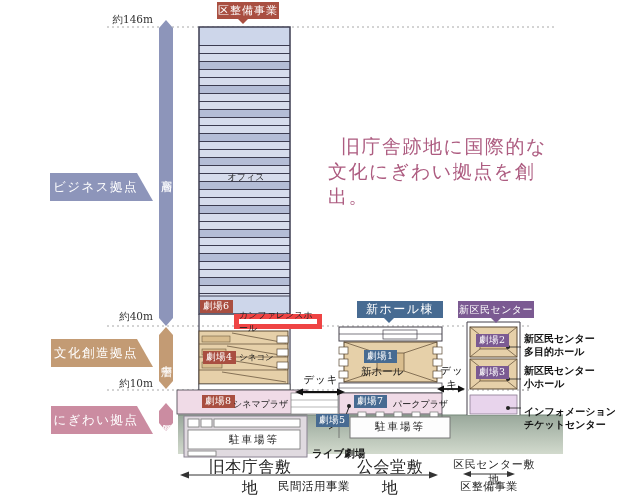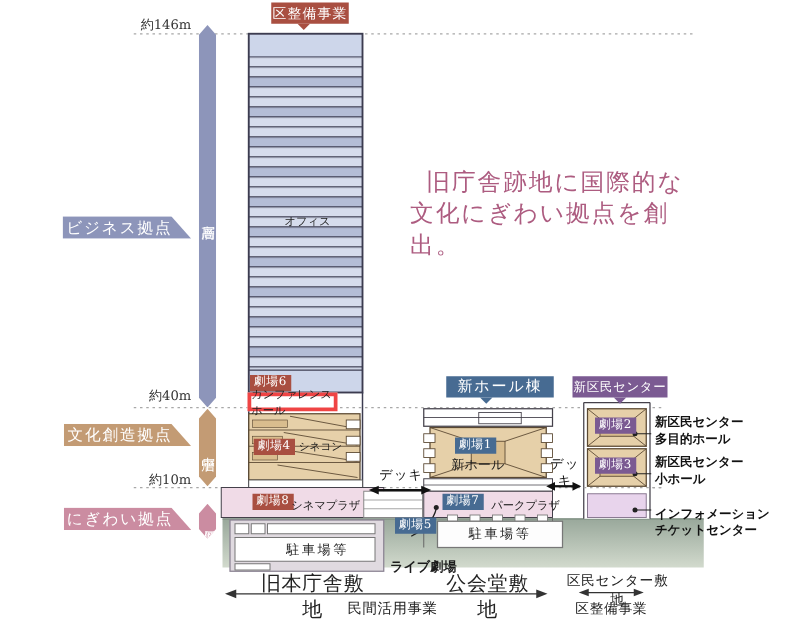--- a/index.html
+++ b/index.html
@@ -21,21 +21,21 @@
   .vband span{
     writing-mode:vertical-rl;color:#fff;font-size:11px;letter-spacing:2px;line-height:1;
   }
   .vband.small span{font-size:10px;letter-spacing:0;}
   .c-bg-high{background:var(--zoneHigh);}
   .c-bg-mid{background:var(--zoneMid);}
   .c-bg-low{background:var(--zoneLow);margin-top:12px;}
 
   
   .zone-label{
-    height:18px;display:flex;align-items:center;justify-content:center;
+    height:28px;display:flex;align-items:center;justify-content:center;
     color:#fff;font-size:12.5px;letter-spacing:1.5px;padding-right:12px;box-sizing:border-box;
     clip-path:polygon(0 0,calc(100% - 16px) 0,100% 100%,0 100%);
   }
 
   
   .headline{font-size:19px;line-height:25px;letter-spacing:1.5px;color:var(--headline);}
   .headline .l1{padding-left:13px;}
 
   
   .callout{
@@ -52,22 +52,22 @@
   .co-center{font-size:10px;letter-spacing:0.5px;}
 
   
   .tag{
     display:inline-block;color:#fff;font-size:9.5px;letter-spacing:0.5px;
     padding:1px 3px 2px;line-height:1.1;
   }
   .tag.c-red{background:var(--red);} .tag.c-blue{background:var(--blue);} .tag.c-purple{background:var(--purple);}
 
   .conf-box{
-    width:72px;height:15px;background:#fff;border:3px solid #ef4444;box-sizing:border-box;
-    display:flex;align-items:center;justify-content:center;font-size:9px;letter-spacing:0;
+    width:88px;height:15px;background:#fff;border:5px solid #ef4444;box-sizing:border-box;
+    display:flex;align-items:center;justify-content:center;font-size:9px;letter-spacing:0;margin-left:36px;
   }
   .txt{font-size:10px;color:#1c1c1c;white-space:nowrap;}
   .sans{font-family:"DejaVu Sans","Liberation Sans",sans-serif;}
   .bold{font-weight:bold;}
   .center{text-align:center;}
   .note{font-family:"DejaVu Sans","Liberation Sans",sans-serif;font-weight:bold;
         font-size:10px;line-height:13px;color:#111;white-space:nowrap;}
   .site{font-size:16px;letter-spacing:0.5px;color:#222;}
   .proj{font-size:11.5px;letter-spacing:0.5px;color:#222;}
   .deck-t{font-size:10.5px;letter-spacing:1px;color:#111;}

